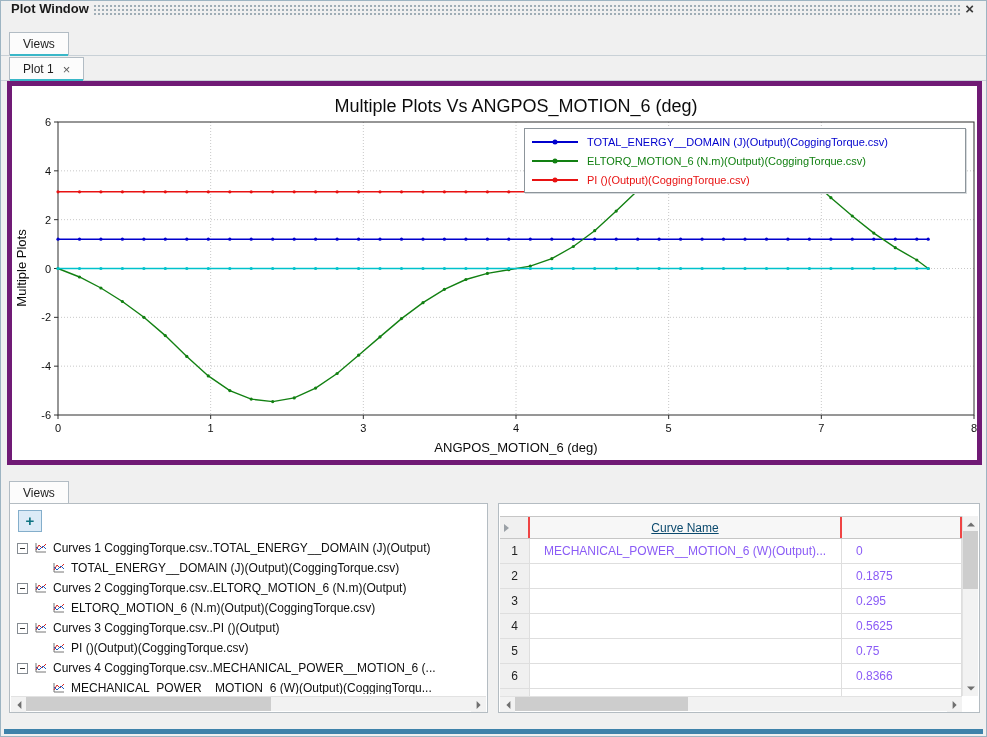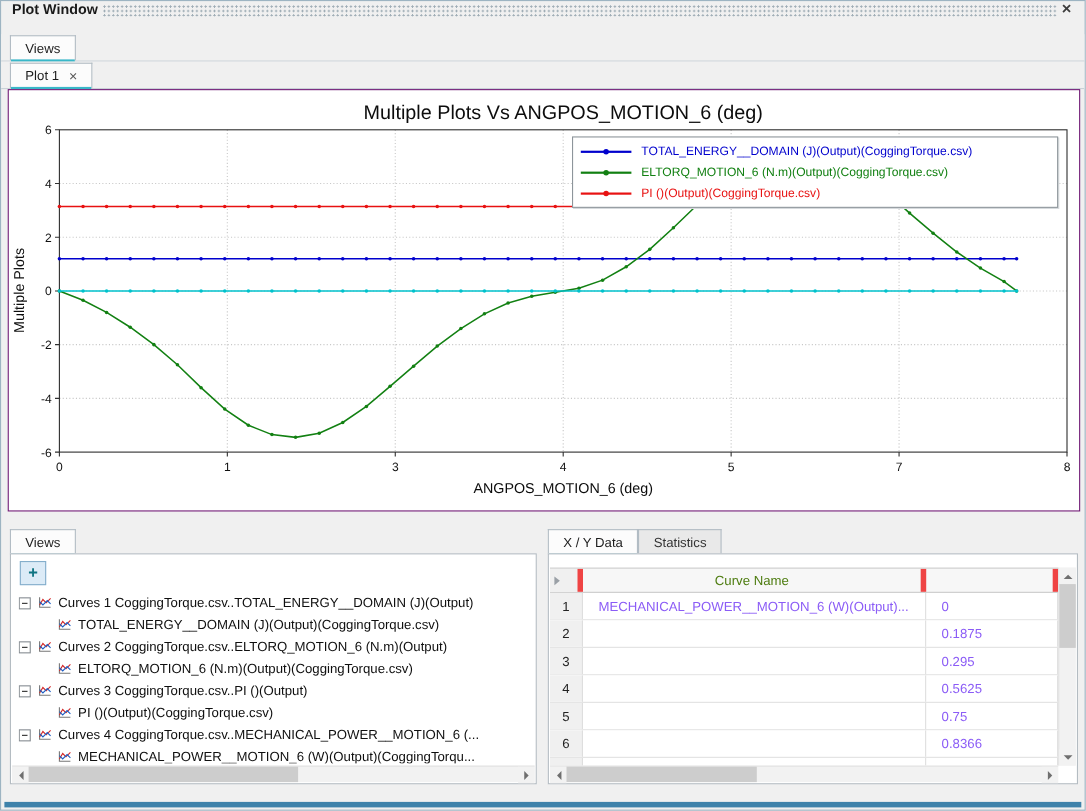--- a/index.html
+++ b/index.html
@@ -15,21 +15,21 @@
   
   .tabrow{position:absolute;left:0;right:0;display:flex;align-items:flex-end;padding-left:8px;border-bottom:1px solid #c9d1d7;background:#f0f0f0;}
   .views-row{top:30px;height:25px;}
   .plot1-row{top:55px;height:25px;}
   .tab{display:flex;align-items:center;gap:9px;padding:4px 13px 4px;font-size:12px;color:#1d1d1d;background:#fcfcfc;border:1px solid #b2bcc4;border-bottom:none;position:relative;white-space:nowrap;}
   .tab.active::after{content:"";position:absolute;left:0;right:0;bottom:-1px;height:2px;background:#39b7c8;}
   .tab.inactive{background:#e9e9e9;color:#333;}
   .tab-close{font-size:13px;color:#5a5a5a;cursor:pointer;line-height:1;}
 
   
-  .plot-pane{position:absolute;left:6px;top:80px;width:975px;height:384px;background:#fff;border:1px solid #701a75;}
+  .plot-pane{position:absolute;left:6px;top:80px;width:975px;height:384px;background:#fff;border:5px solid #701a75;}
   .chart-wrap{position:relative;width:100%;height:100%;}
   #chart-svg{position:absolute;left:0;top:0;}
   .grid{stroke:#c8c8c8;stroke-width:1;stroke-dasharray:1 2;}
   .tick{stroke:#303030;stroke-width:1;}
   .plotborder{fill:none;stroke:#2e2e2e;stroke-width:1;}
   .xticklab{font-size:11px;fill:#111;text-anchor:middle;}
   .yticklab{font-size:11px;fill:#111;text-anchor:end;}
   .chart-title{font-size:18px;fill:#0c0c0c;text-anchor:middle;}
   .axis-label{font-size:13px;fill:#0c0c0c;text-anchor:middle;}
   .legend{position:absolute;left:512px;top:42px;width:442px;background:#fff;border:1px solid #8d959b;box-shadow:1px 1px 0 #d6dadd;padding:3px 7px;display:flex;flex-direction:column;}
@@ -66,21 +66,21 @@
   .scroll-btn.up::after{border-bottom-color:#6f6f6f;transform:translate(-50%,-70%);}
   .scroll-btn.down::after{border-top-color:#6f6f6f;transform:translate(-50%,-30%);}
   .scroll-track{flex:1;position:relative;}
   .hthumb{position:absolute;left:0;top:0;bottom:0;width:55%;background:#cdcdcd;}
   .vthumb{position:absolute;top:0;left:0;right:0;height:58px;background:#cdcdcd;}
   .right-panel .hscroll{right:17px;}
 
   
   .table{position:absolute;left:1px;top:12px;right:17px;bottom:16px;overflow:hidden;font-size:12px;border-top:1px solid #c6c6c6;}
   .thead{display:flex;height:22px;background:#f7f7f7;border-bottom:1px solid #c6c6c6;}
-  .th{border-right:5px solid #ef4444;display:flex;align-items:center;justify-content:center;color:#4d7c0f;}
+  .th{border-right:2px solid #ef4444;display:flex;align-items:center;justify-content:center;color:#0c4a6e;text-decoration:underline;}
   .trow{display:flex;height:25px;border-bottom:1px solid #dedede;background:#fff;}
   .td{border-right:1px solid #dedede;display:flex;align-items:center;padding:0 14px;overflow:hidden;white-space:nowrap;color:#8b5cf6;}
   .col-num{width:30px;flex:none;}
   .col-name{width:312px;flex:none;}
   .col-val{flex:1;}
   .td.col-num{justify-content:center;background:#f0f0f0;padding:0;color:#222;}
   .th.col-num{background:#f0f0f0;justify-content:flex-start;padding-left:4px;}
   .corner-tri{width:0;height:0;border-left:5px solid #9aa0a6;border-top:4px solid transparent;border-bottom:4px solid transparent;}
 
   .bottom-strip{position:absolute;left:3px;right:3px;bottom:2px;height:5px;background:#3e82aa;}
@@ -442,28 +442,20 @@
     </div>
     <div class="hscroll">
       <div class="scroll-btn left"></div>
       <div class="scroll-track">
           <div class="hthumb"></div>
         </div>
       <div class="scroll-btn right"></div>
     </div>
   </div>
 
-  <div class="panel-tabs right-tabs">
-    <div class="tab active">
-      <span>X / Y Data</span>
-    </div>
-    <div class="tab inactive">
-      <span>Statistics</span>
-    </div>
-  </div>
 
   <div class="panel right-panel">
     <div class="table">
       <div class="thead">
         <div class="th col-num">
             <span class="corner-tri"></span>
           </div>
         <div class="th col-name">Curve Name</div>
         <div class="th col-val"></div>
       </div>

